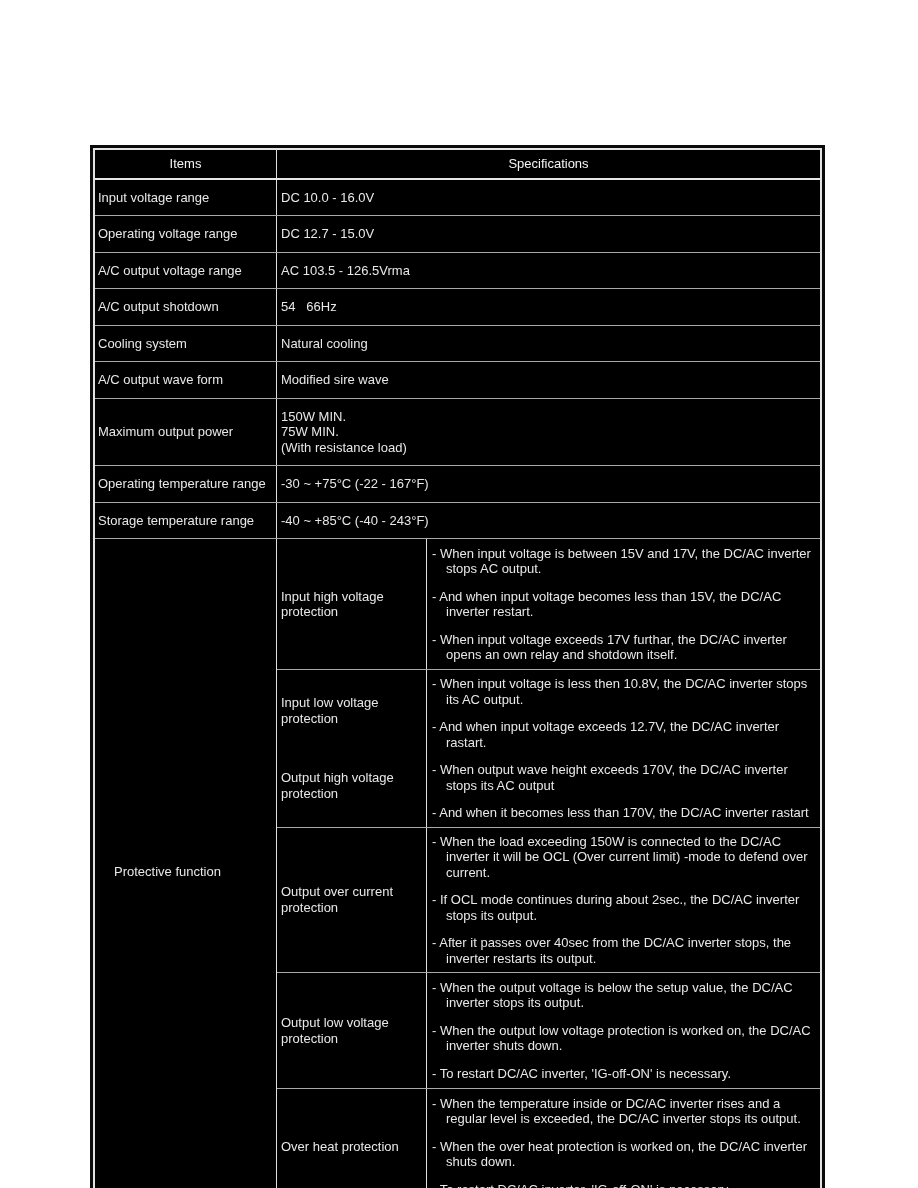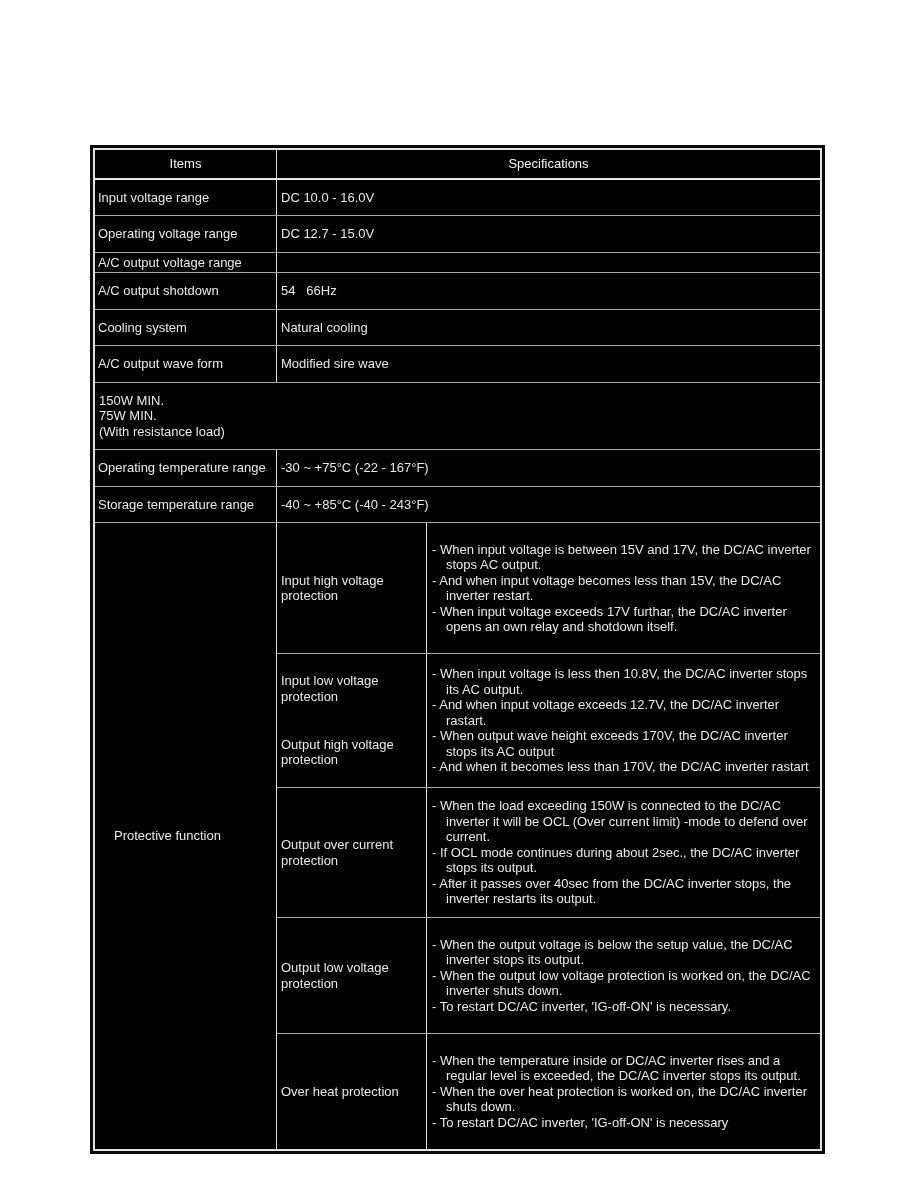--- a/index.html
+++ b/index.html
@@ -88,20 +88,21 @@
     padding: 3px 4px;
     border-right: 1.5px solid #dedede;
     row-gap: 0;
   }
   .sub-label-cell.dual { justify-content: space-around; }
   .bullets {
     display: flex;
     flex-direction: column;
     justify-content: center;
     padding: 6px 6px 6px 5px;
+    row-gap: 12px;
   }
   .bullet {
     padding-left: 14px;
     text-indent: -14px;
   }
   .r1 { min-height: 130px; }
   .r2 { min-height: 133px; }
   .r3 { min-height: 129px; }
   .r4 { min-height: 115px; }
   .r5 { min-height: 115px; }
@@ -121,34 +122,36 @@
       <div class="srow">
         <div class="item-cell">Input voltage range</div>
         <div class="spec-cell">DC 10.0 - 16.0V</div>
       </div>
       <div class="srow">
         <div class="item-cell">Operating voltage range</div>
         <div class="spec-cell">DC 12.7 - 15.0V</div>
       </div>
       <div class="srow">
         <div class="item-cell">A/C output voltage range</div>
+        <div class="spec-cell">AC 103.5 - 126.5Vrma</div>
       </div>
       <div class="srow">
         <div class="item-cell">A/C output shotdown</div>
         <div class="spec-cell">54   66Hz</div>
       </div>
       <div class="srow">
         <div class="item-cell">Cooling system</div>
         <div class="spec-cell">Natural cooling</div>
       </div>
       <div class="srow">
         <div class="item-cell">A/C output wave form</div>
         <div class="spec-cell">Modified sire wave</div>
       </div>
       <div class="srow">
+        <div class="item-cell">Maximum output power</div>
         <div class="spec-cell">150W MIN.
 75W MIN.
 (With resistance load)</div>
       </div>
       <div class="srow">
         <div class="item-cell">Operating temperature range</div>
         <div class="spec-cell">-30 ~ +75°C (-22 - 167°F)</div>
       </div>
       <div class="srow">
         <div class="item-cell">Storage temperature range</div>

